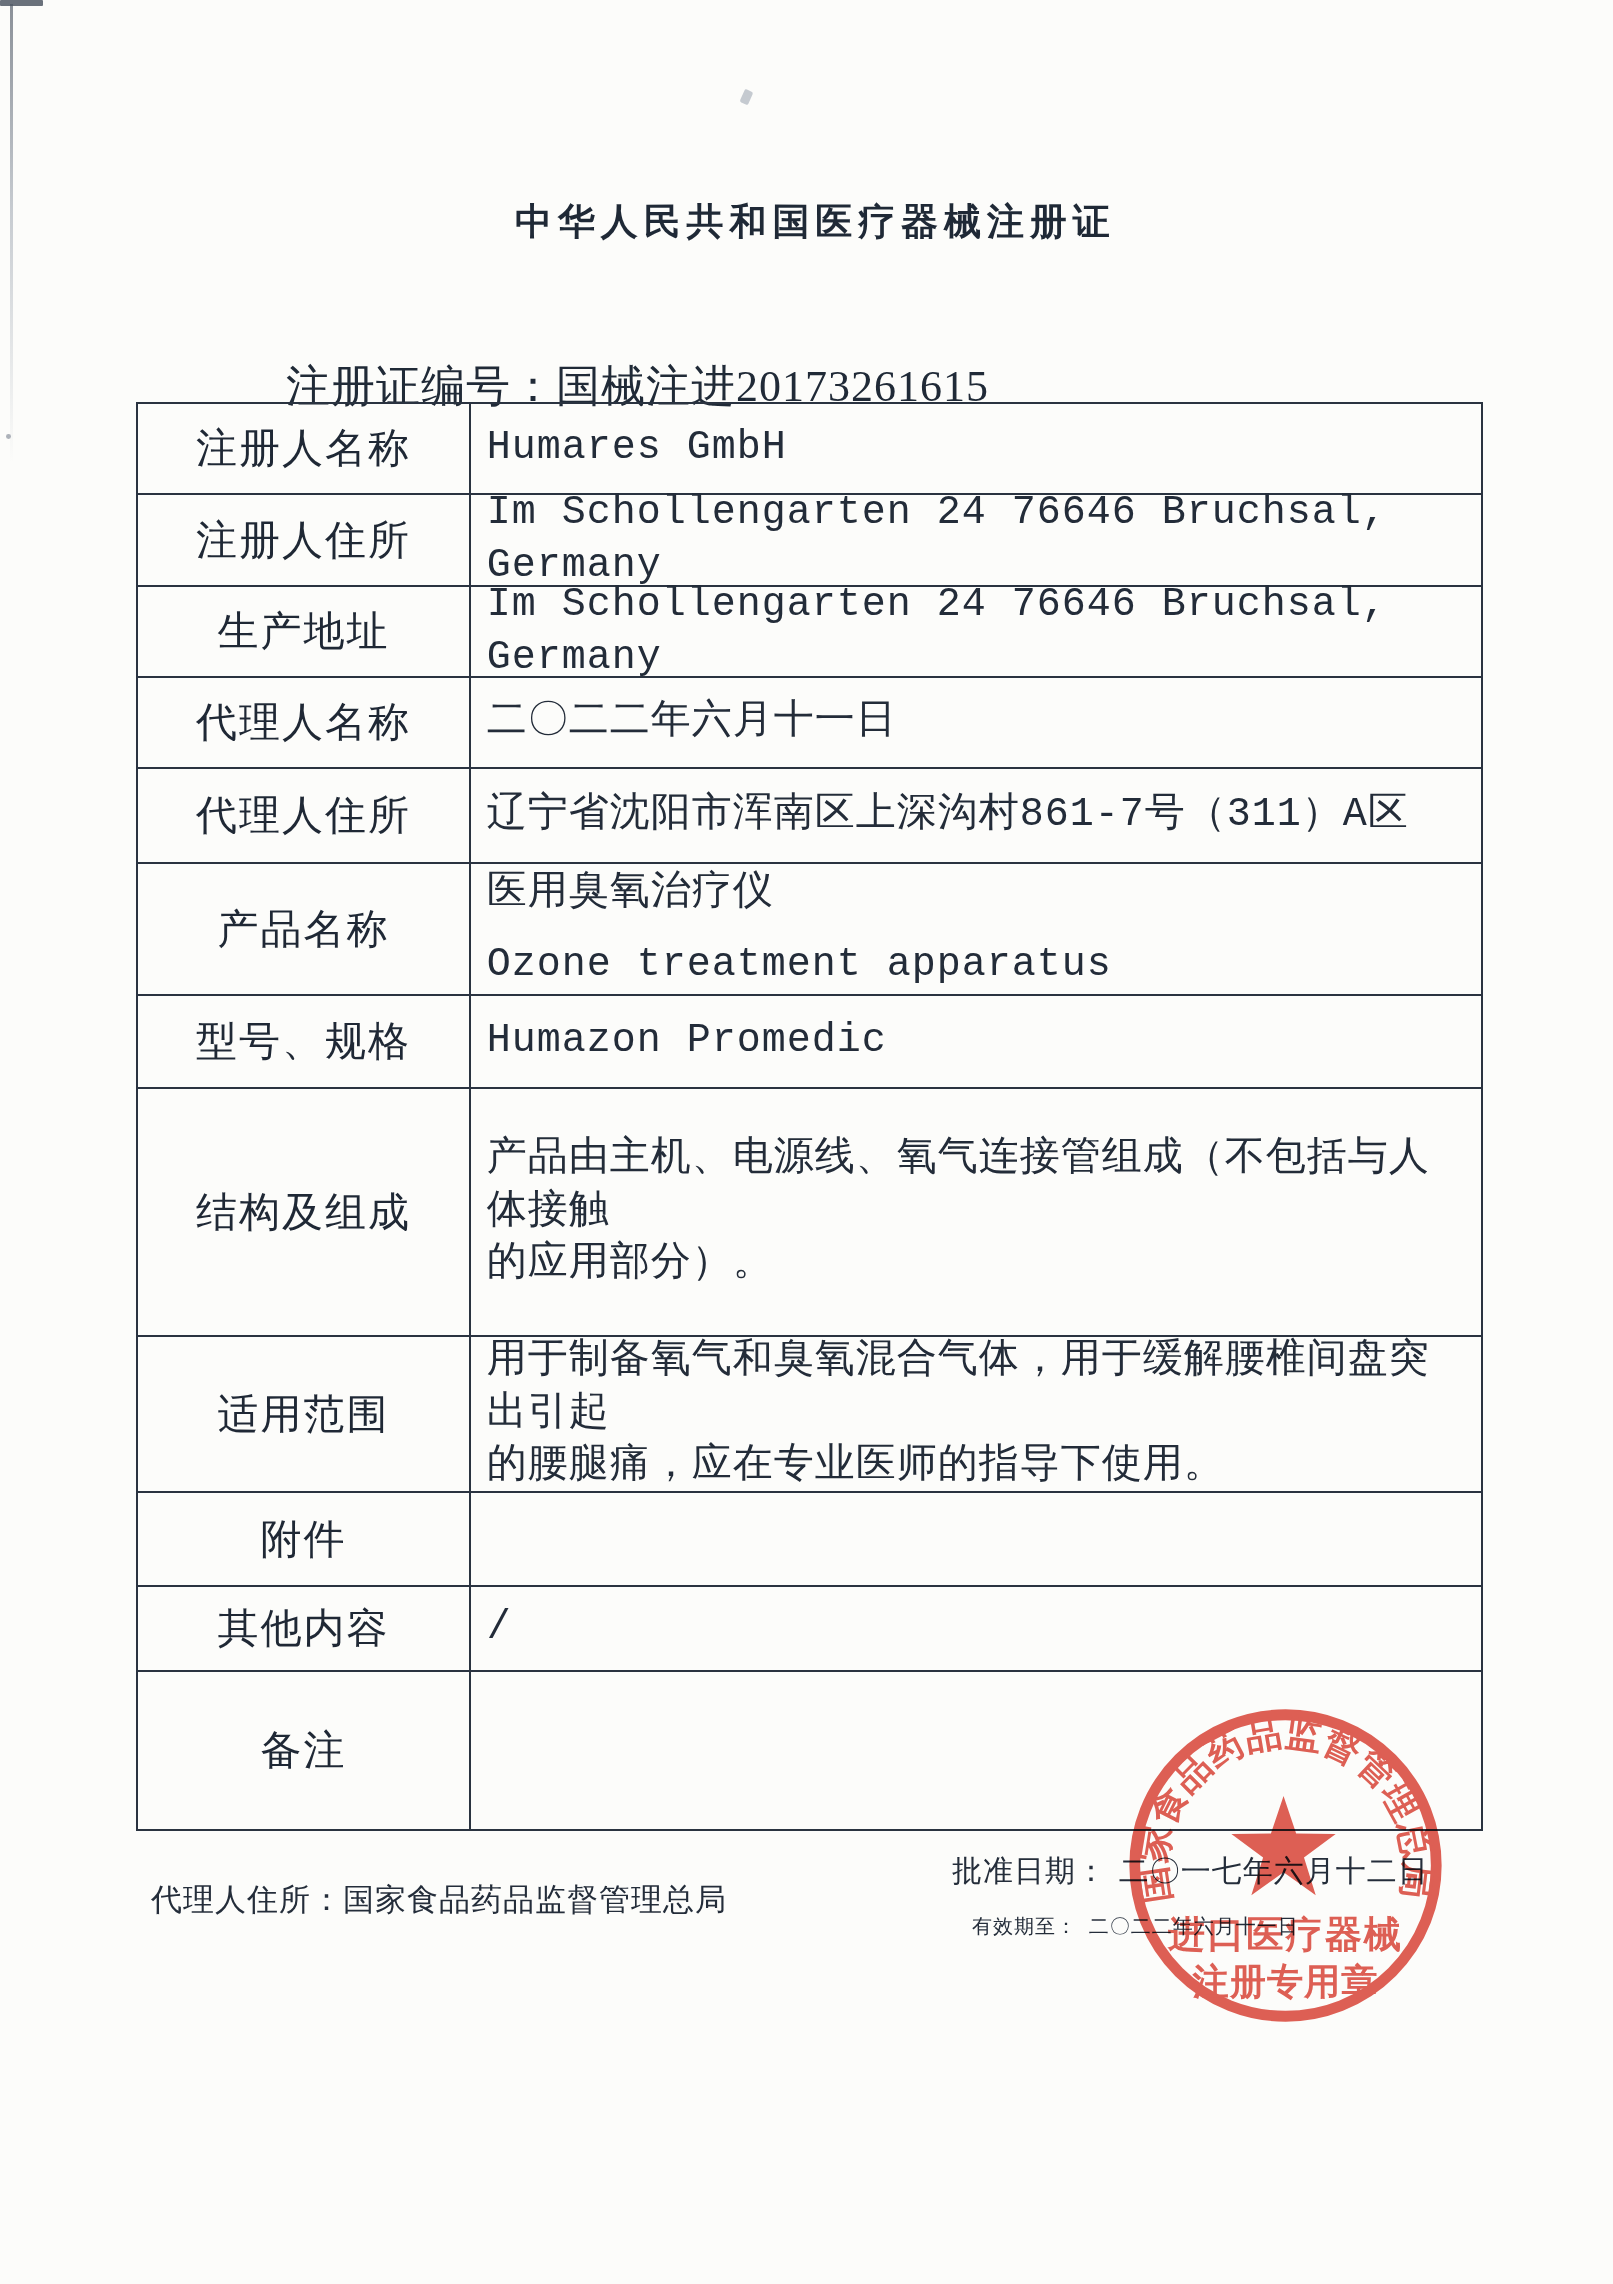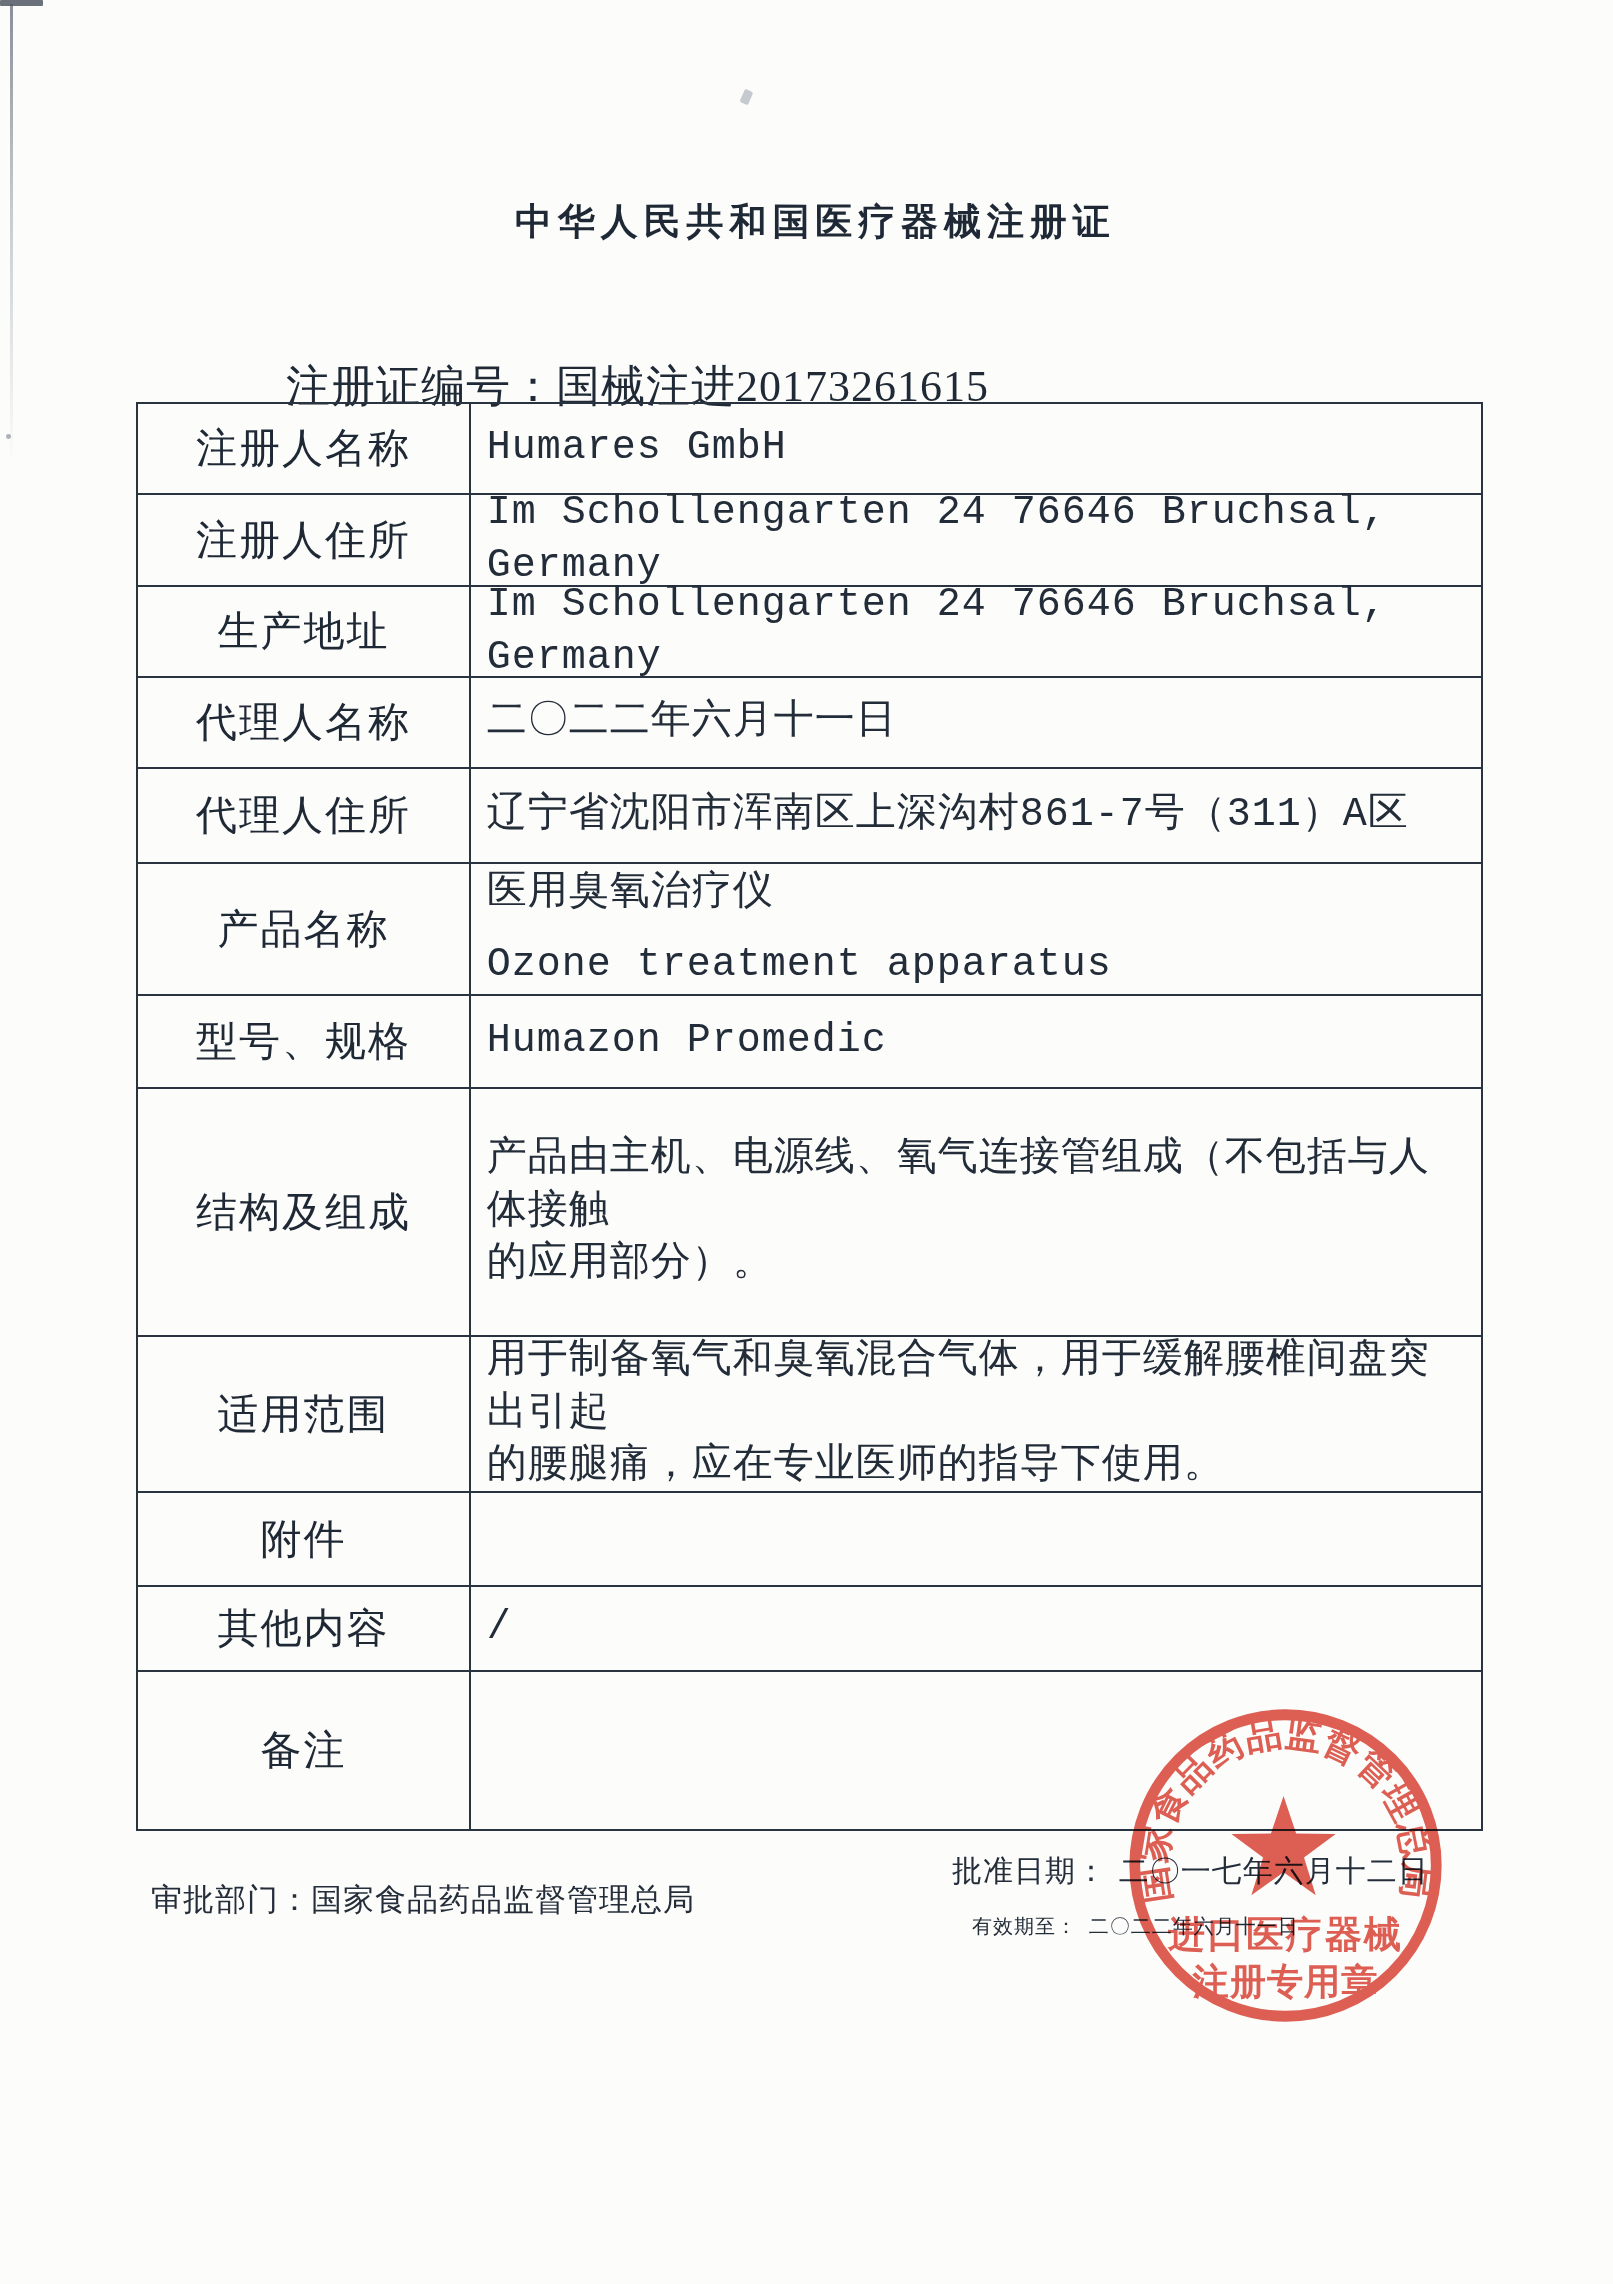--- a/index.html
+++ b/index.html
@@ -120,21 +120,21 @@
     <div class="row" style="--h:85px">
       <div class="cell-label">其他内容</div>
       <div class="cell-value">/</div>
     </div>
     <div class="row" style="--h:159px">
       <div class="cell-label">备注</div>
       <div class="cell-value"></div>
     </div>
   </div>
 
-  <div class="dept"><span>审批部门：</span><span>国家食品药品监督管理总局</span></div>
+  <div class="dept"><span>代理人住所：</span><span>国家食品药品监督管理总局</span></div>
 
   <div class="date-approval"><span>批准日期：</span><span class="date-gap"></span><span>二〇一七年六月十二日</span></div>
 
   <div class="date-valid"><span>有效期至：</span><span class="date-gap"></span><span>二〇二二年六月十一日</span></div>
 
   <svg class="stamp" viewBox="0 0 332 332" xmlns="http://www.w3.org/2000/svg">
     <circle cx="166" cy="166" r="154" fill="none" stroke="#dc4a3e" stroke-width="11"></circle>
     <path id="stamp-arc" d="M 49.4 201.6 A 122 122 0 1 1 282.6 201.6" fill="none"></path>
     <text font-size="37" fill="#dc4a3e" lengthAdjust="spacingAndGlyphs">
       <textPath href="#stamp-arc" xlink:href="#stamp-arc" startOffset="0" textLength="452">国家食品药品监督管理总局</textPath>

